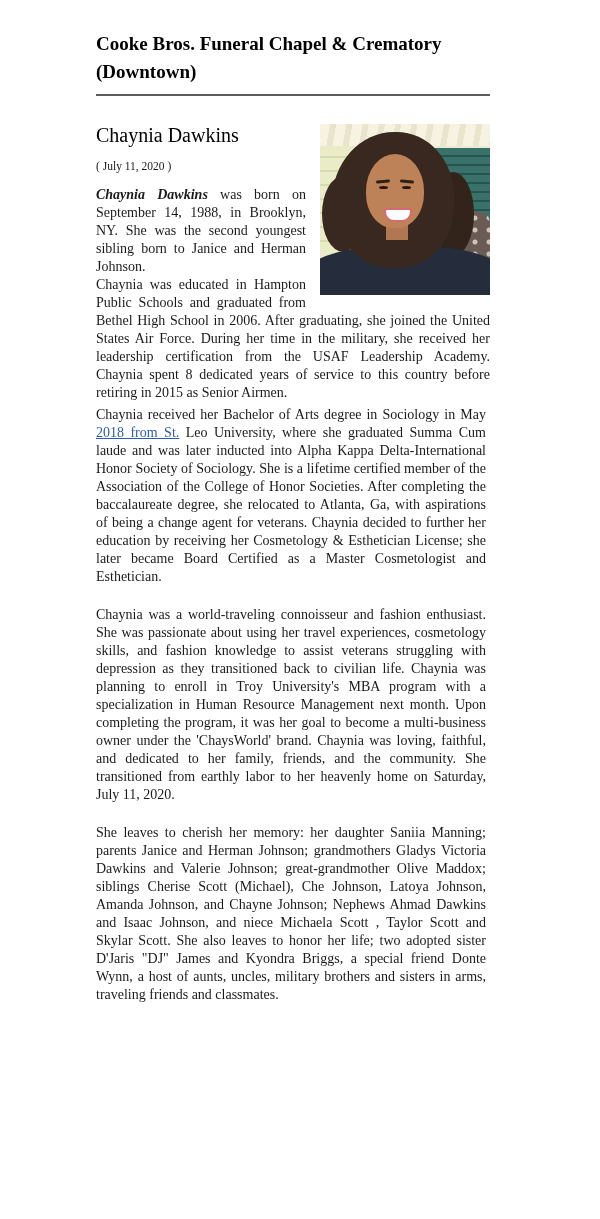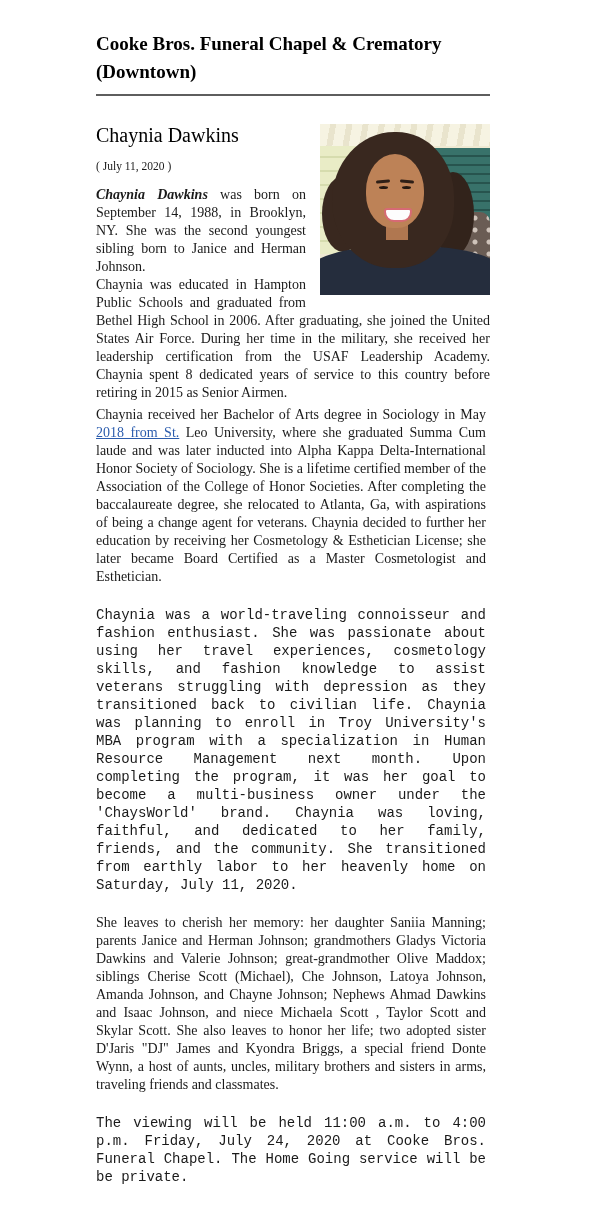--- a/index.html
+++ b/index.html
@@ -72,21 +72,21 @@
     color:#1a1a1a;
   }
   .body-text{
     font-size:14px;
     line-height:18px;
     text-align:justify;
   }
   .body-text p{margin:0 4px 20px 0;}
   p.first{margin:14px 0 0 0;}
   p.second{margin:0 0 4px 0;}
-  p.gap-large{margin-top:12px;font-family:Liberation Mono, monospace;}
+  p.gap-large{margin-top:12px;}
   .bold-italic{font-weight:bold;font-style:italic;}
   a.inline-link{text-decoration:underline;cursor:pointer;}
   .bottom-artifacts{
     position:absolute;left:0;bottom:0;width:100%;height:3px;
   }
 </style>
 </head>
 <body>
 
 <div class="page">
@@ -123,21 +123,20 @@
     <p class="first"><span class="bold-italic">Chaynia Dawkins</span><span> was born on September 14, 1988, in Brooklyn, NY. She was the second youngest sibling born to Janice and Herman Johnson.</span></p>
 
     <p class="second">Chaynia was educated in Hampton Public Schools and graduated from Bethel High School in 2006. After graduating, she joined the United States Air Force. During her time in the military, she received her leadership certification from the USAF Leadership Academy. Chaynia spent 8 dedicated years of service to this country before retiring in 2015 as Senior Airmen.</p>
 
     <p><span>Chaynia received her Bachelor of Arts degree in Sociology in May </span><a class="inline-link" style="color: rgb(43, 92, 173);">2018 from St.</a><span> Leo University, where she graduated Summa Cum laude and was later inducted into Alpha Kappa Delta-International Honor Society of Sociology. She is a lifetime certified member of the Association of the College of Honor Societies. After completing the baccalaureate degree, she relocated to Atlanta, Ga, with aspirations of being a change agent for veterans. Chaynia decided to further her education by receiving her Cosmetology &amp; Esthetician License; she later became Board Certified as a Master Cosmetologist and Esthetician.</span></p>
 
     <p class="gap-large">Chaynia was a world-traveling connoisseur and fashion enthusiast. She was passionate about using her travel experiences, cosmetology skills, and fashion knowledge to assist veterans struggling with depression as they transitioned back to civilian life. Chaynia was planning to enroll in Troy University's MBA program with a specialization in Human Resource Management next month. Upon completing the program, it was her goal to become a multi-business owner under the 'ChaysWorld' brand. Chaynia was loving, faithful, and dedicated to her family, friends, and the community. She transitioned from earthly labor to her heavenly home on Saturday, July 11, 2020.</p>
 
     <p>She leaves to cherish her memory: her daughter Saniia Manning; parents Janice and Herman Johnson; grandmothers Gladys Victoria Dawkins and Valerie Johnson; great-grandmother Olive Maddox; siblings Cherise Scott (Michael), Che Johnson, Latoya Johnson, Amanda Johnson, and Chayne Johnson; Nephews Ahmad Dawkins and Isaac Johnson, and niece Michaela Scott , Taylor Scott and Skylar Scott. She also leaves to honor her life; two adopted sister D'Jaris "DJ" James and Kyondra Briggs, a special friend Donte Wynn, a host of aunts, uncles, military brothers and sisters in arms, traveling friends and classmates.</p>
 
-    <p class="gap-large">The viewing will be held 11:00 a.m. to 4:00 p.m. Friday, July 24, 2020 at Cooke Bros. Funeral Chapel. The Home Going service will be be private.</p>
 
   </div>
 
 </div>
 
 <div class="bottom-artifacts">
   
 </div>
 
 </body></html>

